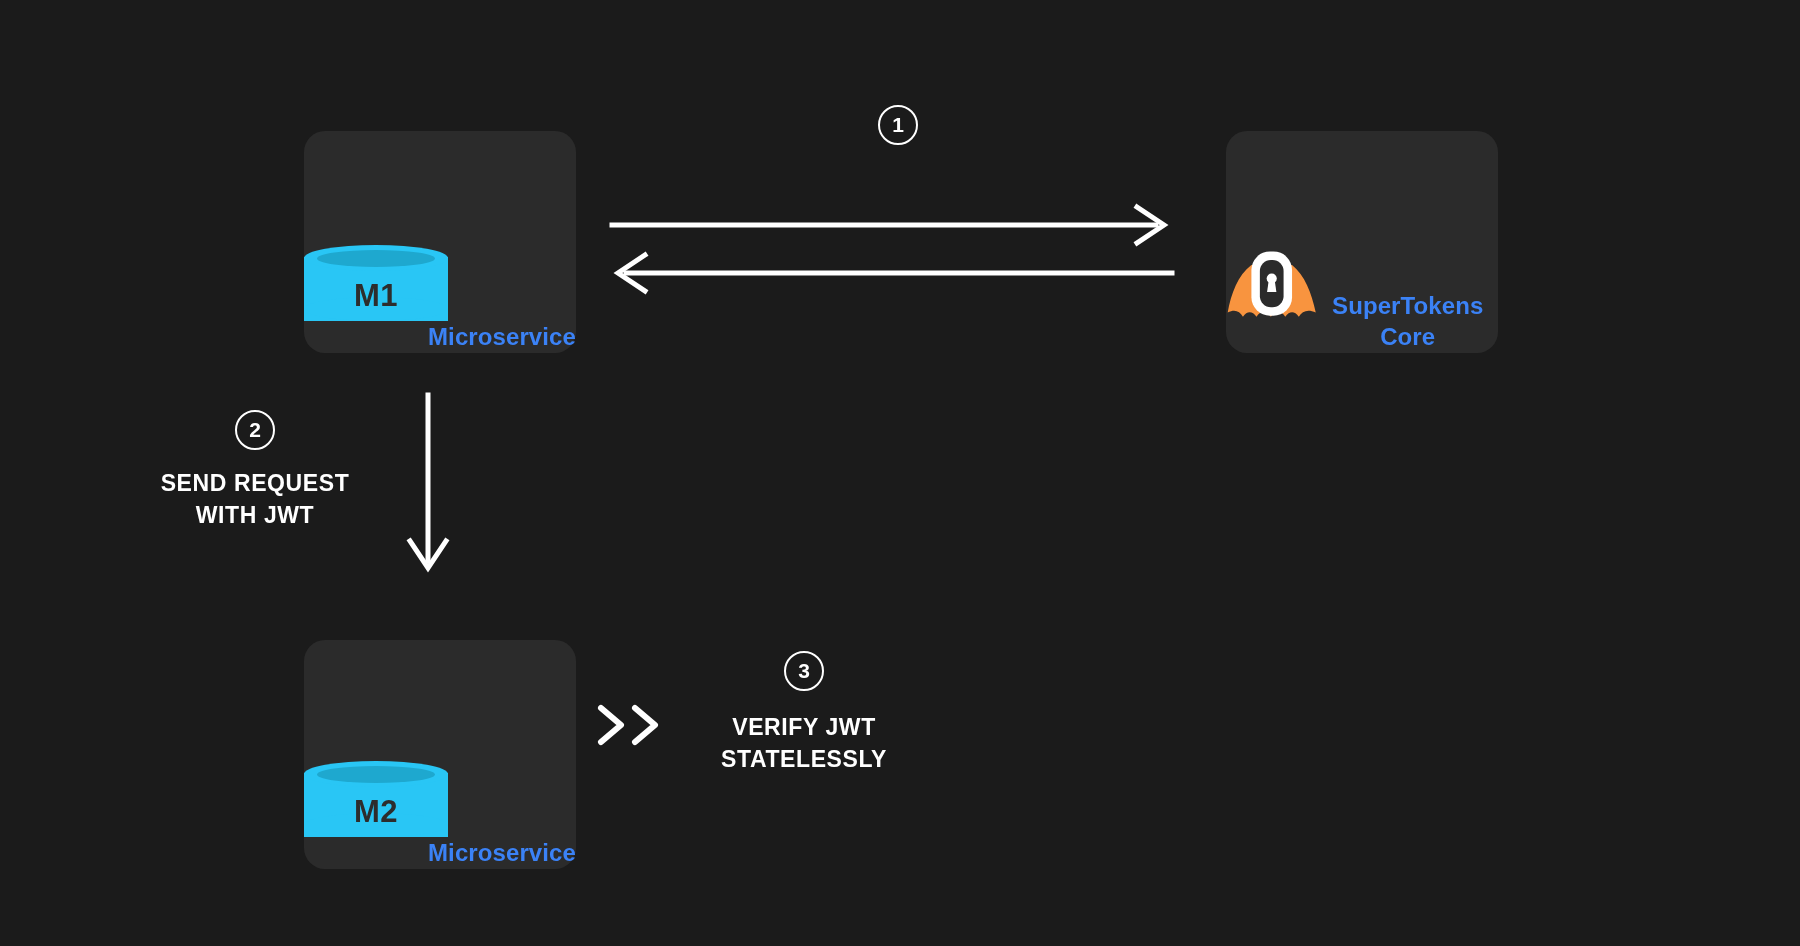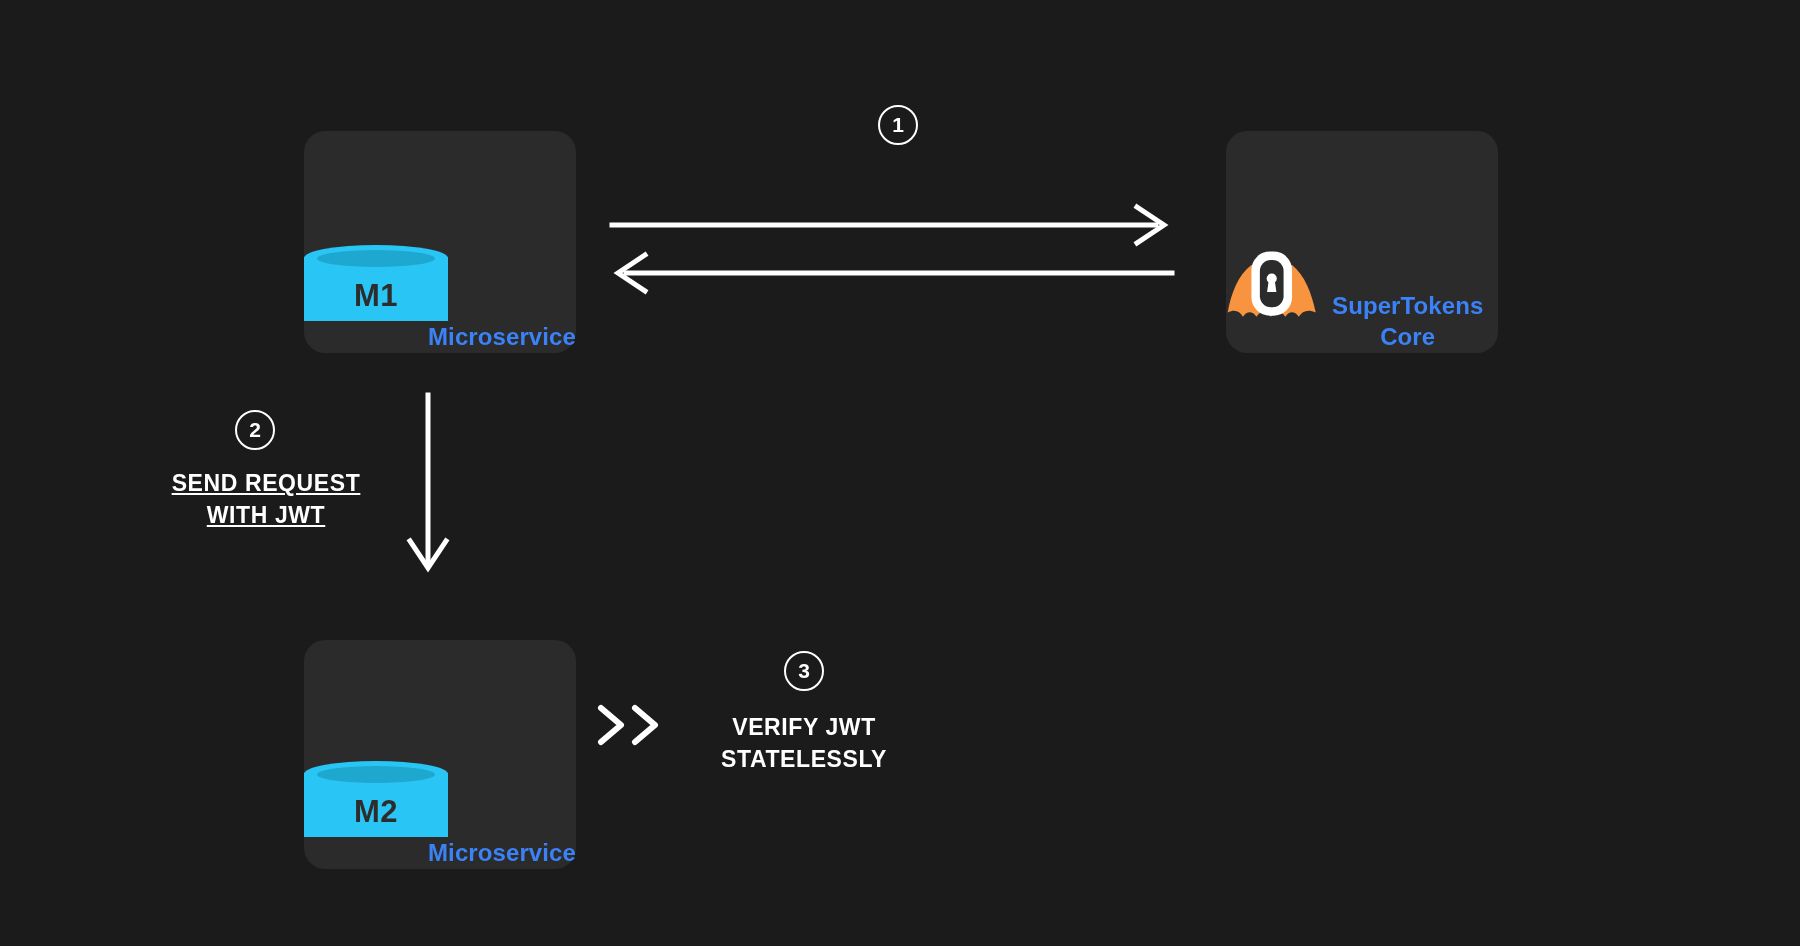--- a/index.html
+++ b/index.html
@@ -128,21 +128,21 @@
     position: absolute;
     font-size: 23px;
     font-weight: bold;
     color: #ffffff;
     text-align: center;
     line-height: 1.37;
     letter-spacing: 0.6px;
     white-space: pre-line;
   }
   .label-1 { left: 710px; top: 165px; width: 376px; }
-  .label-2 { left: 78px; top: 468px; width: 376px; text-decoration: underline; }
+  .label-2 { left: 67px; top: 468px; width: 376px; }
   .label-3 { left: 616px; top: 712px; width: 376px; }
 
   
   .arrow-svg {
     position: absolute;
     overflow: visible;
   }
   .arrow-h-top  { left: 612px; top: 200px; }
   .arrow-h-bot  { left: 612px; top: 248px; }
   .arrow-vert   { left: 408px; top: 395px; }

